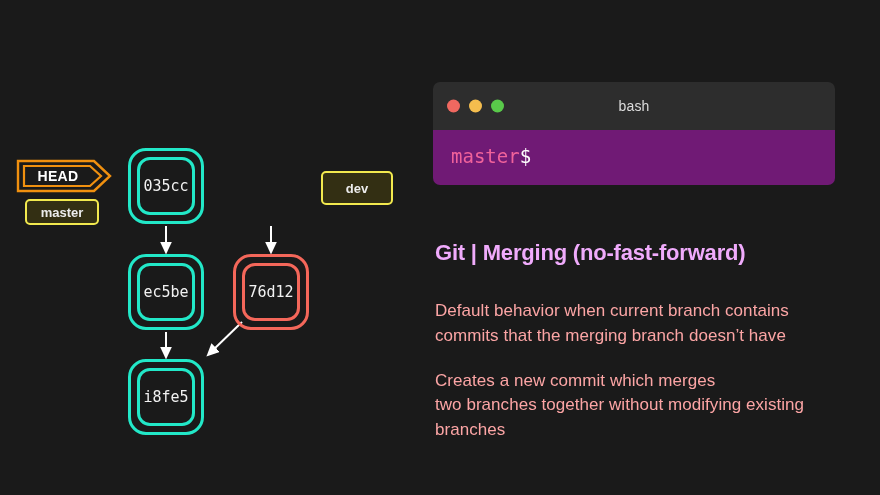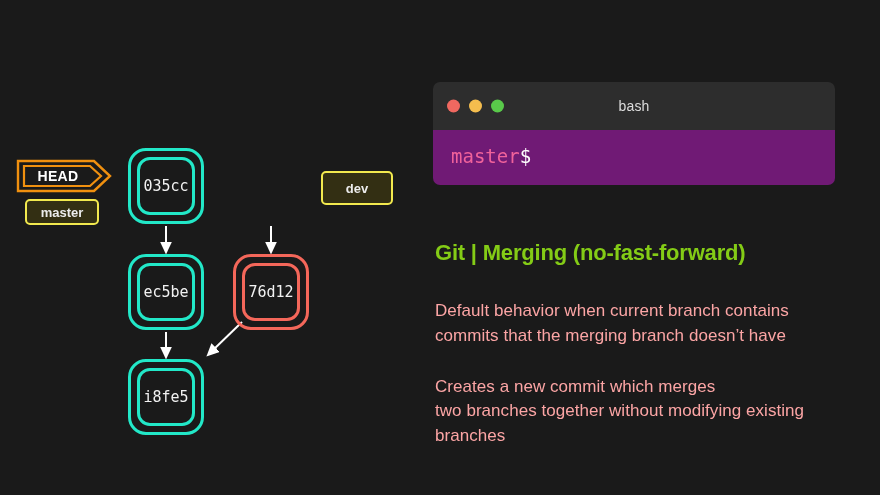--- a/index.html
+++ b/index.html
@@ -178,33 +178,33 @@
   .copy {
     position: absolute;
     left: 435px;
     top: 240px;
     width: 420px;
   }
   .copy h1 {
     margin: 0;
     font-size: 22px;
     font-weight: bold;
-    color: #84cc16;
+    color: #f0abfc;
     letter-spacing: -0.2px;
     line-height: 1.2;
   }
   .para {
     margin: 0;
     font-size: 17px;
     color: #fca5a5;
     line-height: 1.45;
     letter-spacing: 0.05px;
   }
   .para.p1 { margin-top: 33px; }
-  .para.p2 { margin-top: 26px; }
+  .para.p2 { margin-top: 20px; }
 </style>
 </head>
 <body>
 
 <div class="stage">
 
   <div class="graph">
 
     <svg class="graph-svg" width="430" height="495">
       <defs>

